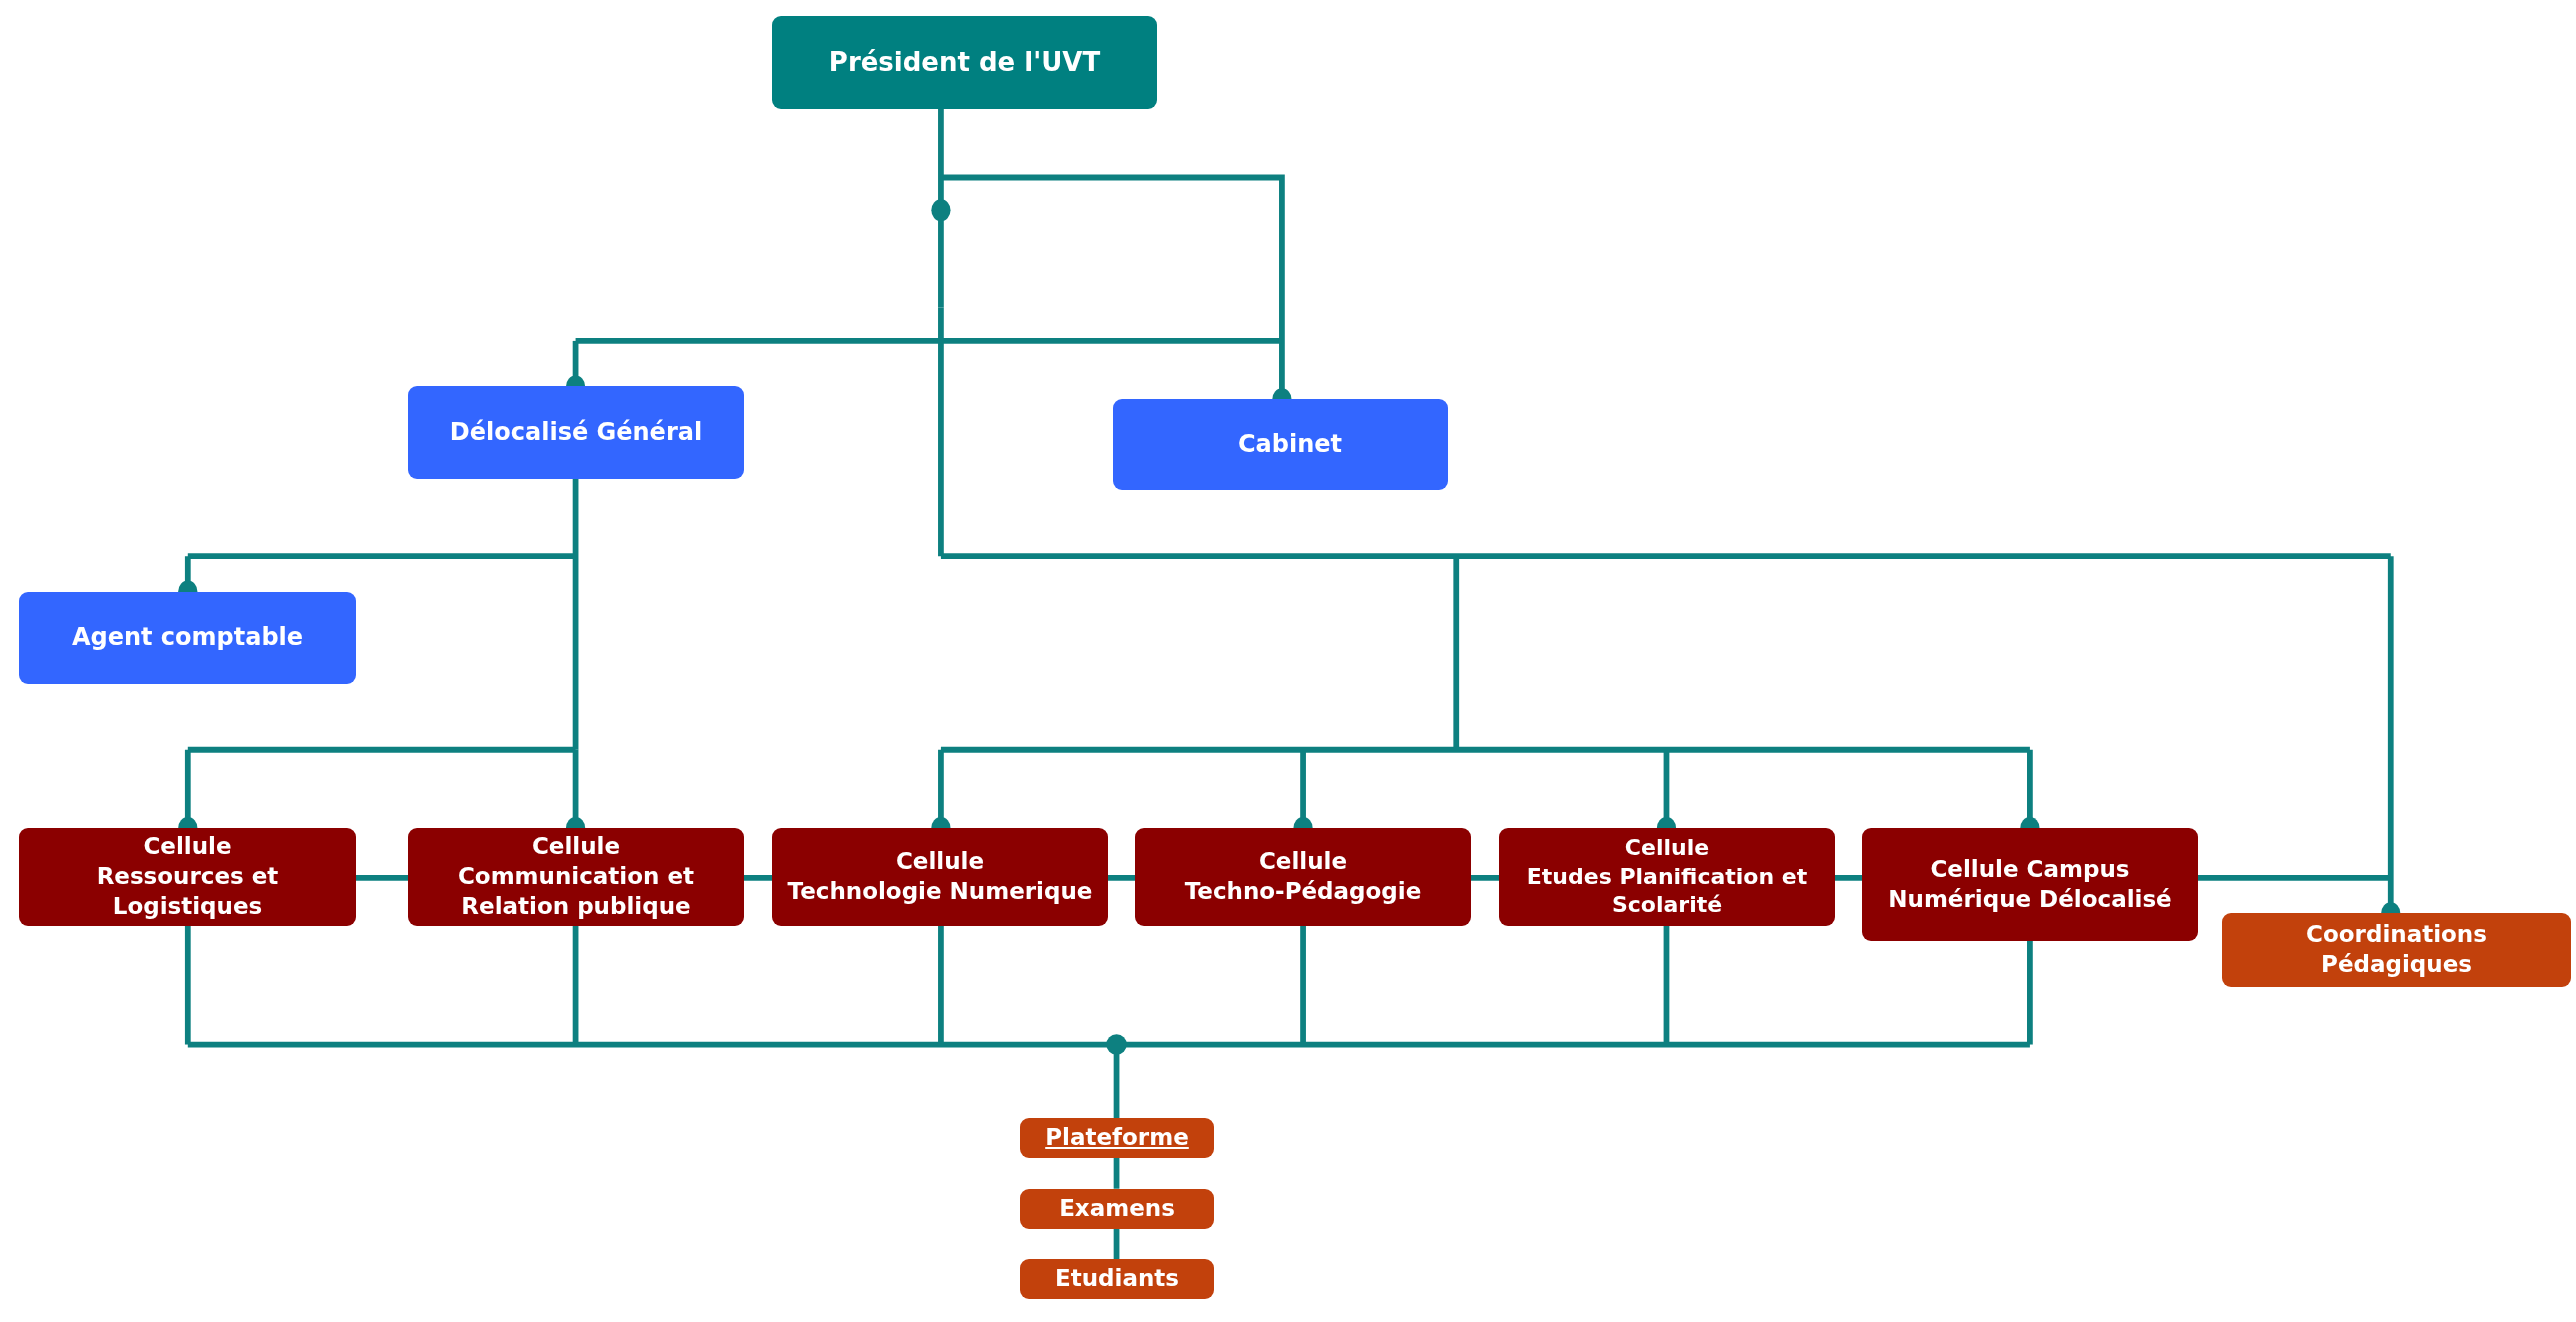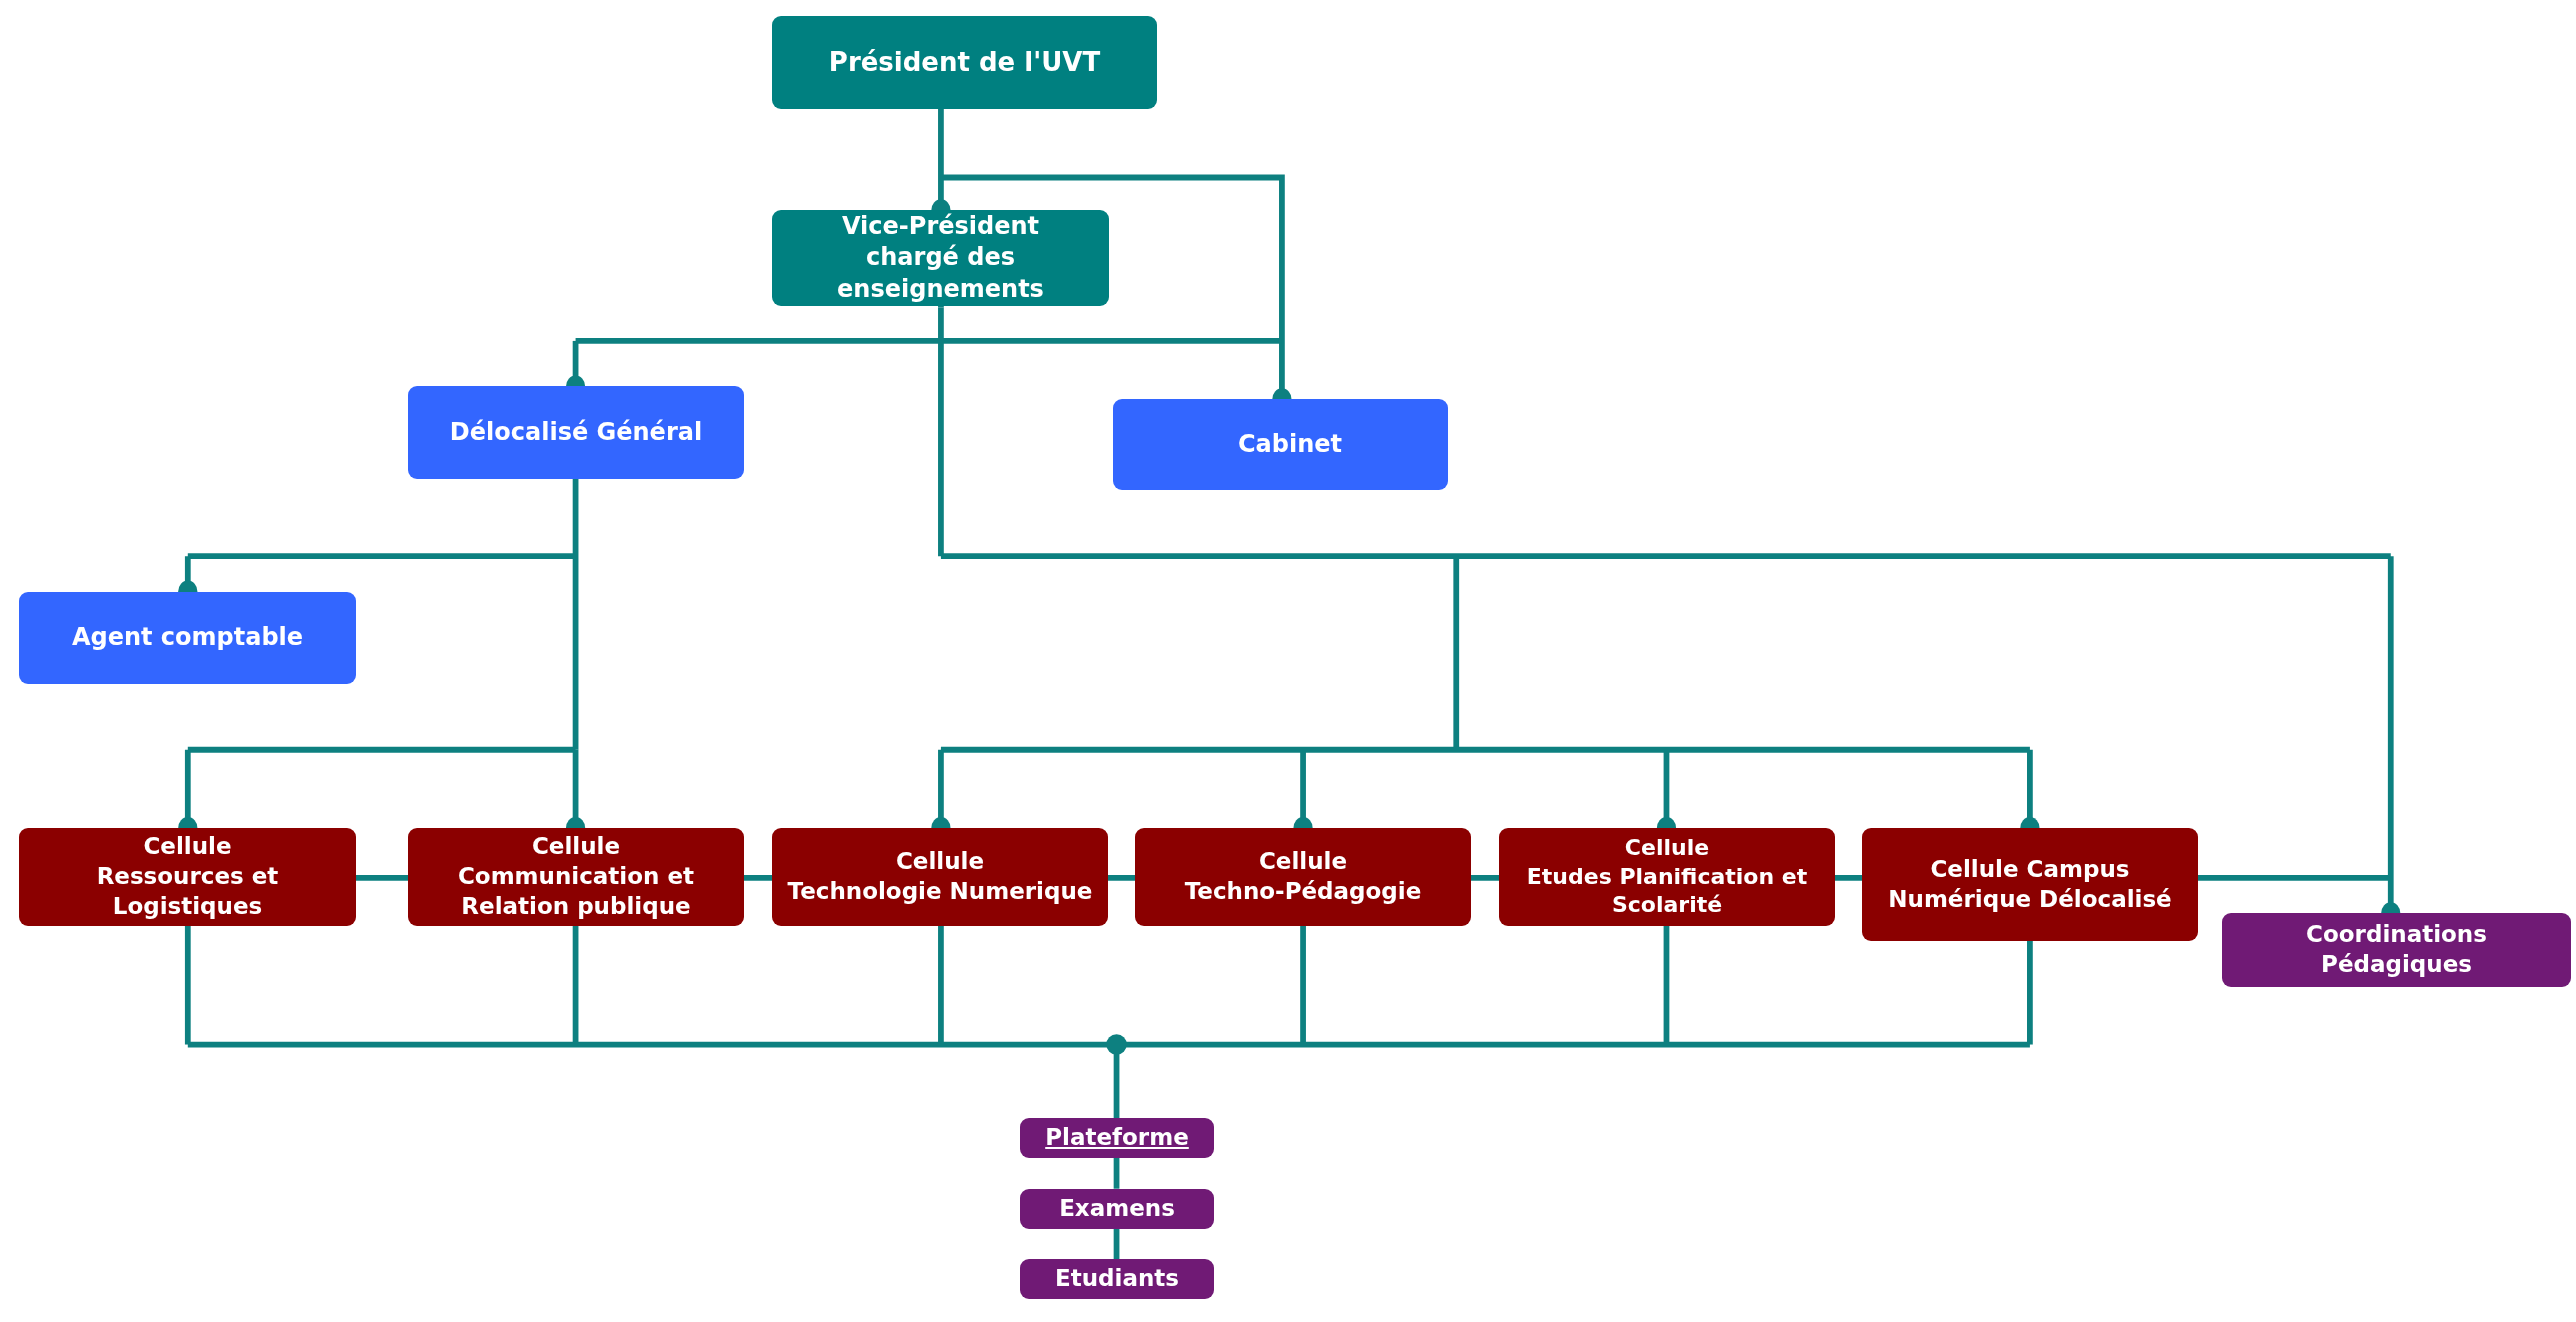--- a/index.html
+++ b/index.html
@@ -7,21 +7,21 @@
        font-family:"DejaVu Sans","Liberation Sans",sans-serif;}
   #stage{position:absolute;left:0;top:0;width:2576px;height:1322px;}
   svg#wires{position:absolute;left:0;top:0;width:2576px;height:1322px;}
   .node{position:absolute;box-sizing:border-box;display:flex;align-items:center;
         justify-content:center;text-align:center;color:#ffffff;font-weight:bold;
         border-radius:9px;line-height:1.30;padding:3.8px 9px;}
   .node .lbl{white-space:pre-line;display:block;}
   .n-teal{background:#008080;}
   .n-blue{background:#3366FF;}
   .n-red{background:#8B0000;}
-  .n-olive{background:#701a75;}
+  .n-olive{background:#c2410c;}
   .fs-lg{font-size:26px;}
   .fs-md{font-size:24px;}
   .fs-sm{font-size:23px;}
   .fs-xs{font-size:22px;}
 </style>
 </head>
 <body>
 
 <div id="stage">
 
@@ -85,24 +85,20 @@
       <ellipse cx="3167" cy="1292" rx="15" ry="17"></ellipse>
       <ellipse cx="3730" cy="1425" rx="15" ry="17"></ellipse>
       <ellipse cx="1742" cy="1630" rx="16" ry="16"></ellipse>
     </g>
   </svg>
 
   <div class="node n-teal fs-lg" style="left:772px;top:16px;width:385px;height:93px;">
     <span class="lbl">Président de l'UVT</span>
   </div>
 
-  <div class="node n-teal fs-md" style="left:772px;top:210px;width:337px;height:96px;">
-    <span class="lbl">Vice-Président
-chargé des enseignements</span>
-  </div>
 
   <div class="node n-blue fs-md" style="left:408px;top:386px;width:336px;height:93px;">
     <span class="lbl">Délocalisé Général</span>
   </div>
 
   <div class="node n-blue fs-md" style="left:1113px;top:399px;width:335px;height:91px;padding-left:28px;">
     <span class="lbl">Cabinet</span>
   </div>
 
   <div class="node n-blue fs-md" style="left:19px;top:592px;width:337px;height:92px;">

